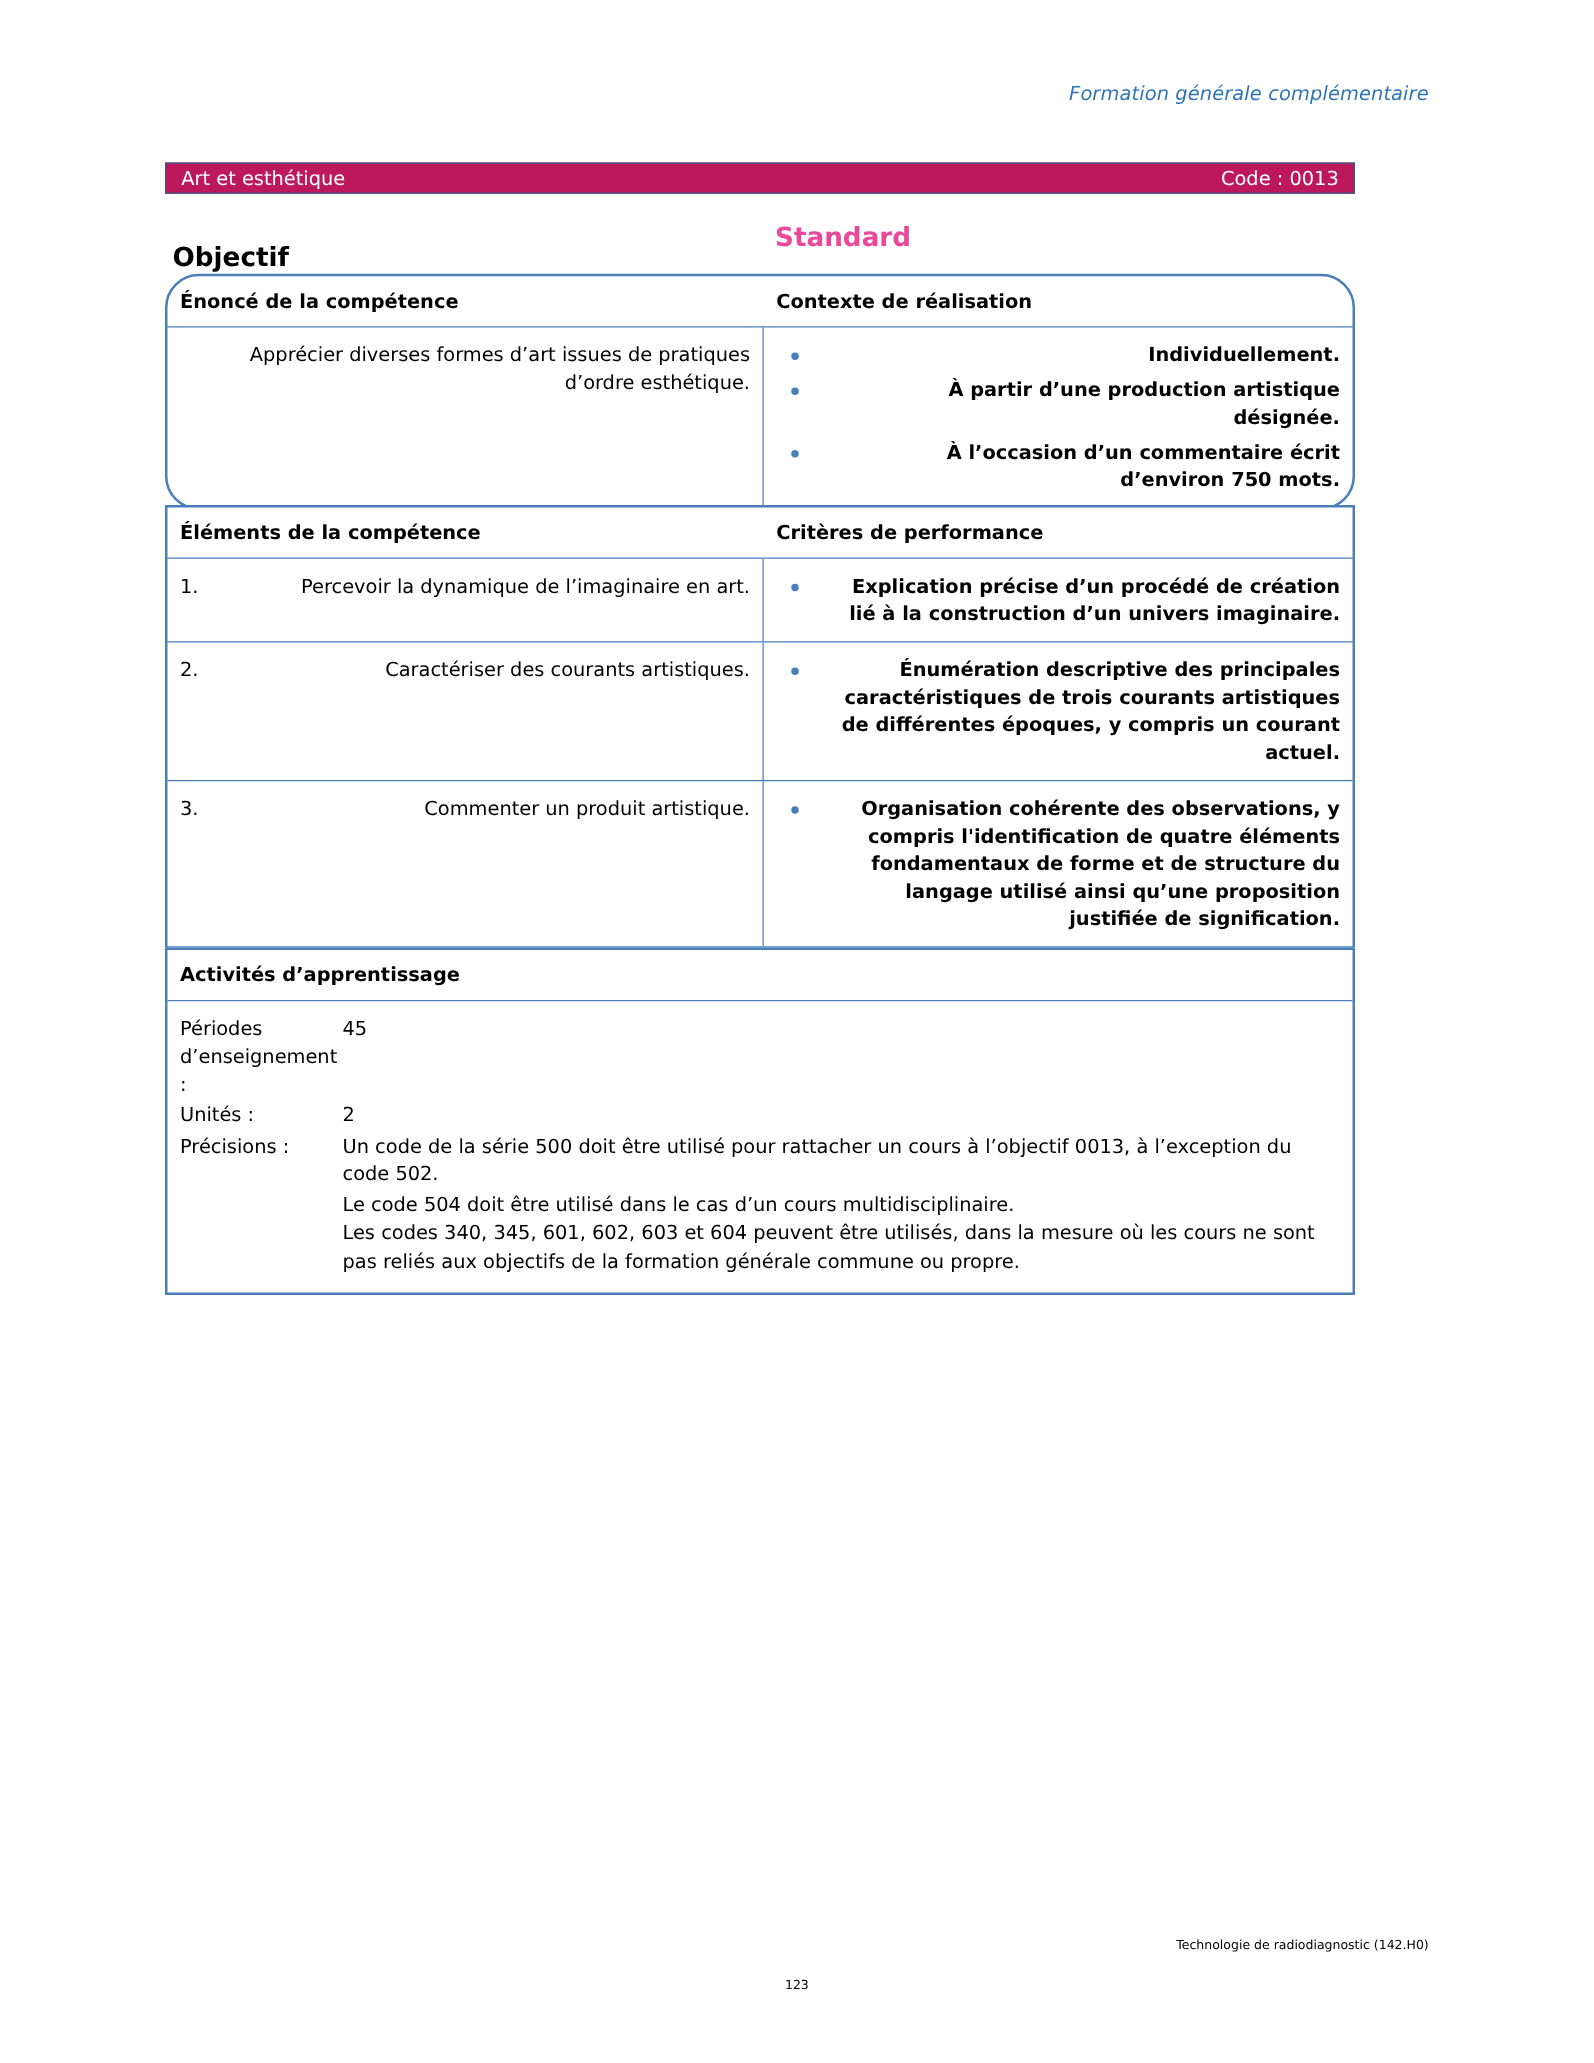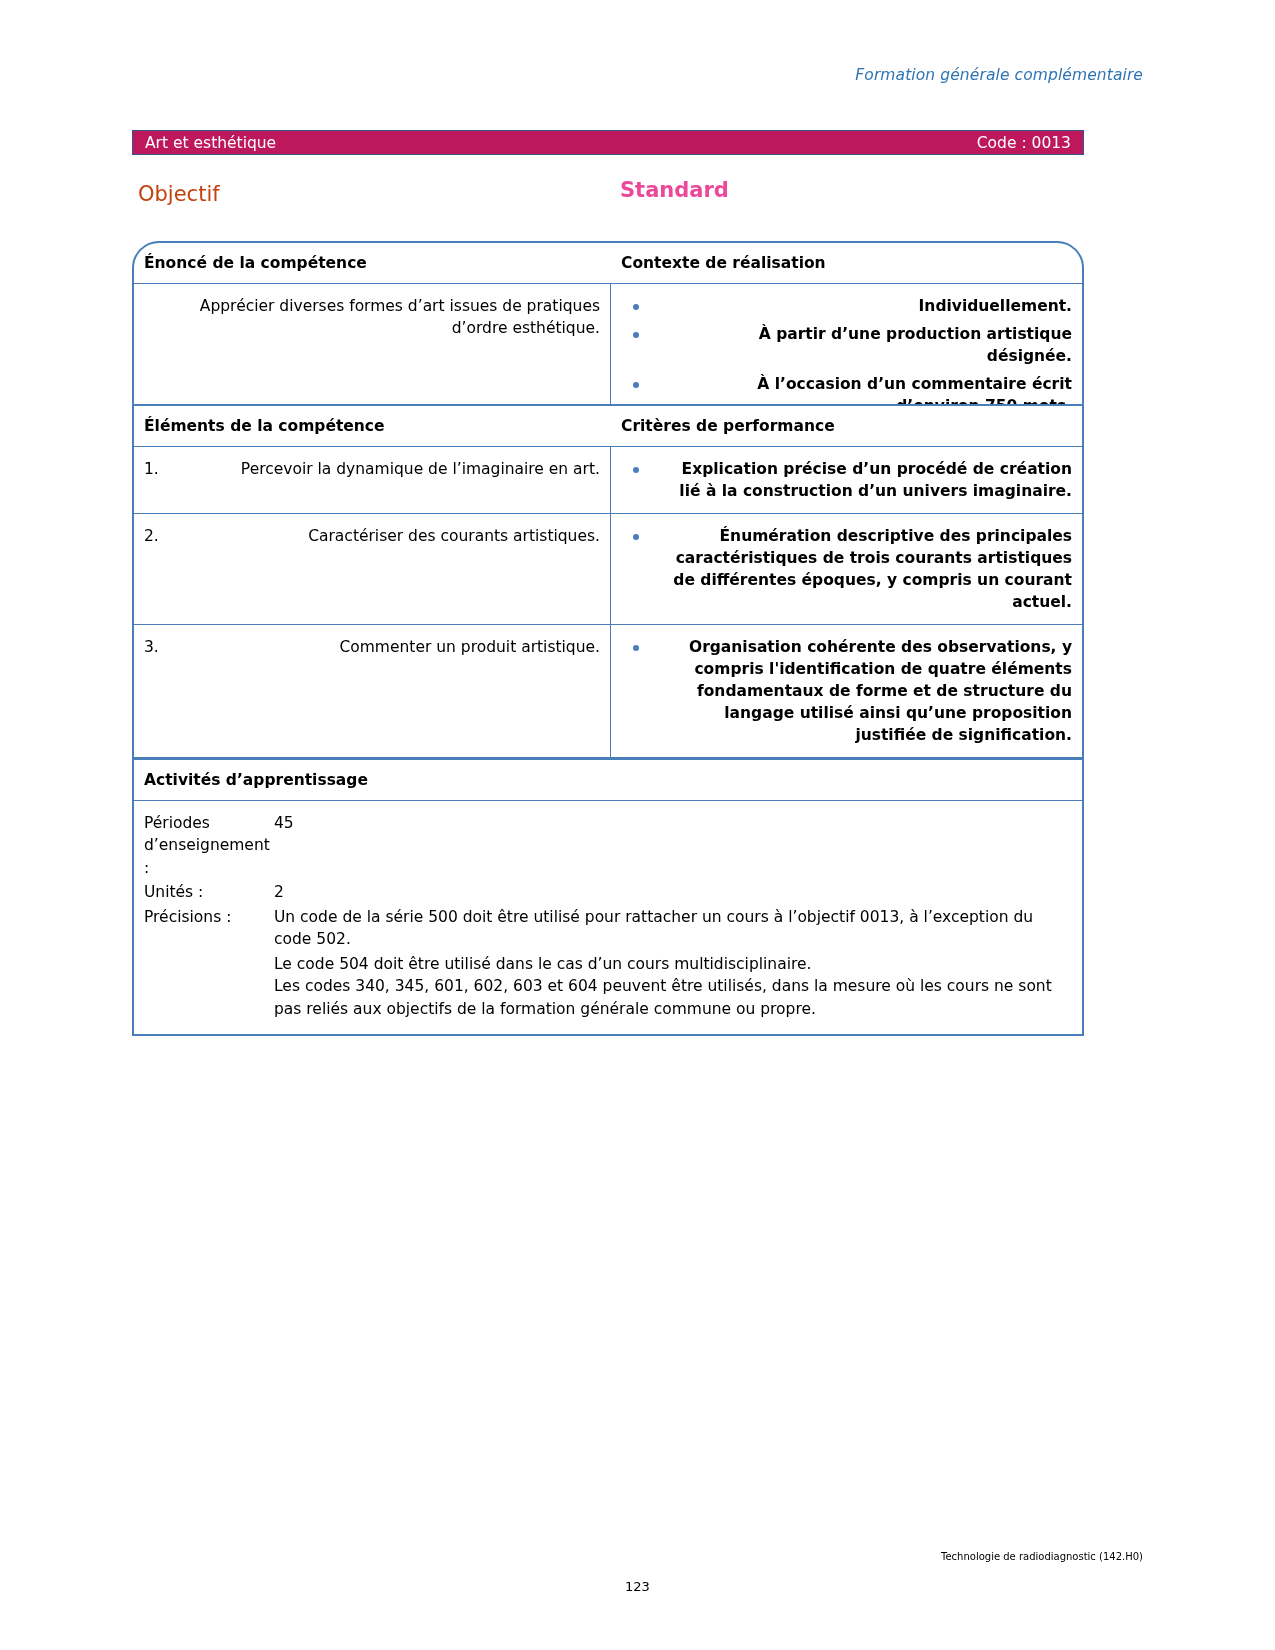--- a/index.html
+++ b/index.html
@@ -54,24 +54,24 @@
   .col-headings {
     position: absolute;
     top: 178px;
     left: 138px;
     width: 952px;
     height: 32px;
   }
   .col-headings .objectif {
     position: absolute;
     left: 0;
-    top: 4px;
+    top: 16px;
     font-size: 21px;
-    font-weight: normal;
-    color: #c2410c;
+    font-weight: bold;
+    color: #000000;
   }
   .col-headings .standard {
     position: absolute;
     left: 482px;
     top: 0;
     font-size: 21px;
     font-weight: bold;
     color: #ec4899;
   }
 
@@ -186,41 +186,41 @@
     bottom: 88px;
     right: 132px;
     font-size: 10px;
   }
   .footer-page {
     position: absolute;
     bottom: 56px;
     left: 0;
     width: 1275px;
     text-align: center;
-    font-size: 13px;
+    font-size: 10px;
   }
 </style>
 </head>
 <body>
 
 <div class="page">
 
   <div class="doc-header">Formation générale complémentaire</div>
 
   <div class="title-bar">
     <span>Art et esthétique</span>
     <span>Code : 0013</span>
   </div>
 
   <div class="col-headings">
     <div class="objectif">Objectif</div>
     <div class="standard">Standard</div>
   </div>
 
-  <div class="block" style="top:241px;border-radius:27px;">
+  <div class="block" style="top:219px;border-radius:27px;">
     <div class="hdr-row">
       <div class="cell-left">Énoncé de la compétence</div>
       <div class="cell-right">Contexte de réalisation</div>
     </div>
     <div class="row last">
       <div class="cell-left">Apprécier diverses formes d’art issues de pratiques d’ordre esthétique.</div>
       <div class="cell-right">
         <ul class="bul">
           <li>Individuellement.</li>
           <li>À partir d’une production artistique désignée.</li>

